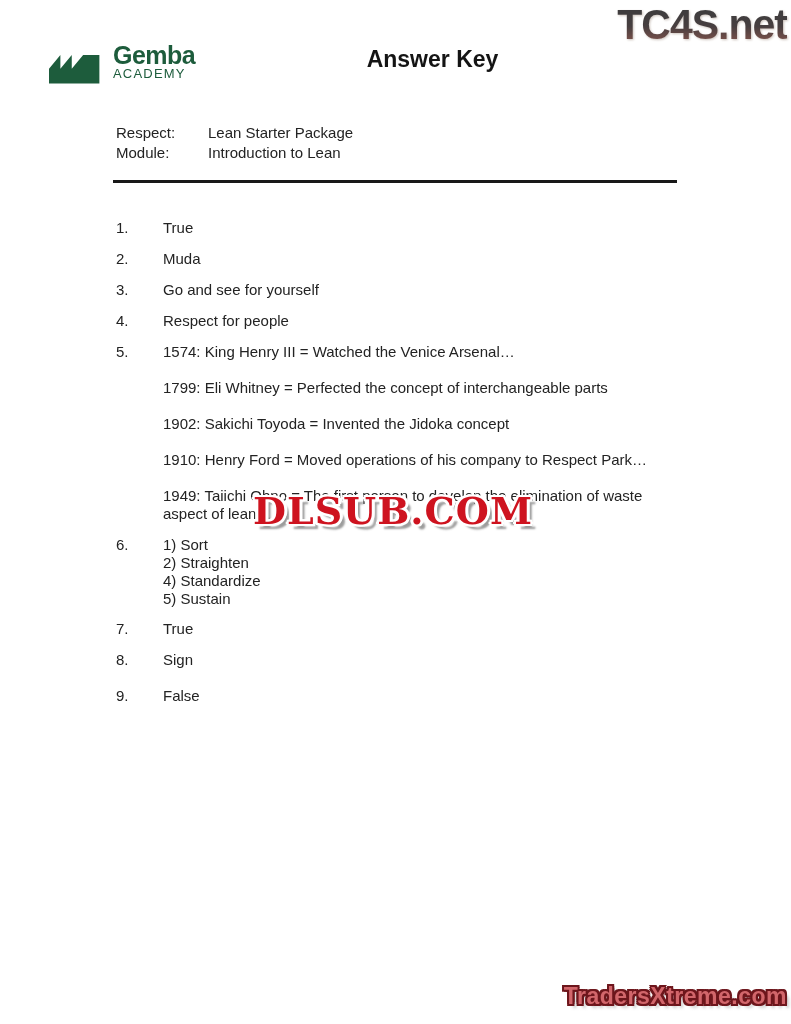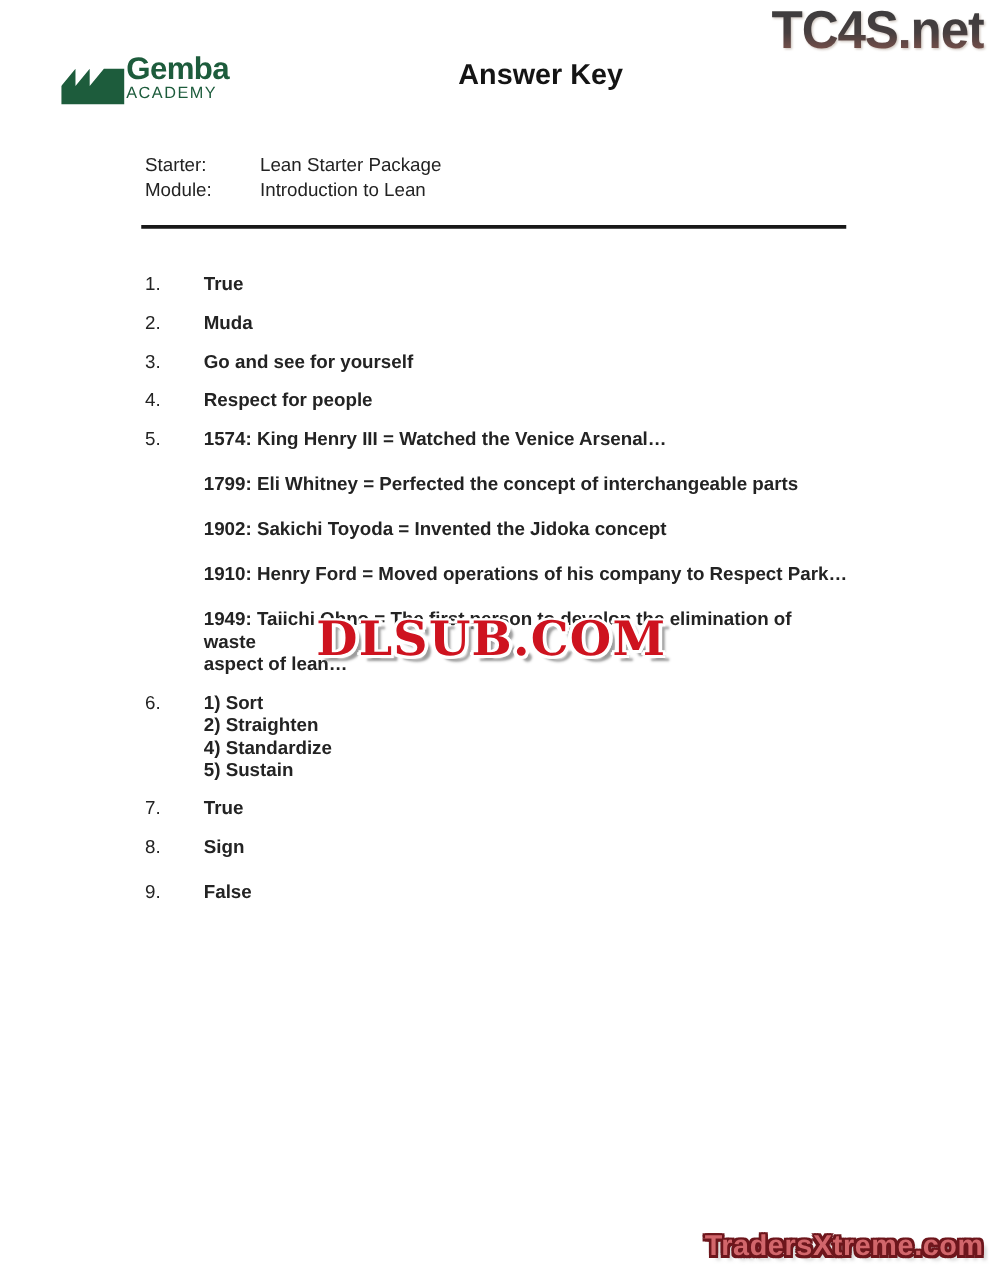--- a/index.html
+++ b/index.html
@@ -8,21 +8,21 @@
     width:791px; height:1024px;
     background:#ffffff;
     font-family:"Liberation Sans", sans-serif;
     color:#232323;
     overflow:hidden;
   }
 
   
   .logo {
     position:absolute; left:49px; top:44px;
-    display:flex; align-items:flex-start; gap:0;
+    display:flex; align-items:flex-start; gap:12px;
   }
   .logo svg { display:block; margin-top:3px; }
   .logo-text { line-height:1; }
   .logo-name {
     font-size:25px; font-weight:bold; color:#1d5c3c;
     letter-spacing:-0.5px; line-height:23px;
   }
   .logo-sub {
     font-size:13px; font-weight:normal; color:#1d5c3c;
     letter-spacing:1.2px; line-height:14px;
@@ -78,21 +78,21 @@
     width:564px; height:3px; background:#181818;
   }
 
   
   .answers {
     position:absolute; left:116px; top:219px; width:562px;
     font-size:15px; line-height:18px;
   }
   .item { display:flex; margin-bottom:13px; }
   .item .num { width:47px; flex:none; }
-  .item .content { flex:1; min-width:0;font-weight:bold; }
+  .item .content { flex:1; min-width:0; }
   .para { margin-bottom:18px; }
   .para:last-child { margin-bottom:0; }
   .item-6 { margin-bottom:12px; }
   .item-8 { margin-bottom:18px; }
   .item-9 { margin-bottom:0; }
 </style>
 </head>
 <body>
 
 <div class="page">
@@ -106,21 +106,21 @@
       <div class="logo-sub">ACADEMY</div>
     </div>
   </div>
 
   <h1 class="title">Answer Key</h1>
 
   <div class="wm-top">TC4S.net</div>
 
   <div class="meta">
     <div class="meta-row">
-      <div class="meta-label">Starter:</div>
+      <div class="meta-label">Respect:</div>
       <div class="meta-value">Lean Starter Package</div>
     </div>
     <div class="meta-row">
       <div class="meta-label">Module:</div>
       <div class="meta-value">Introduction to Lean</div>
     </div>
   </div>
 
   <div class="rule"></div>
 

